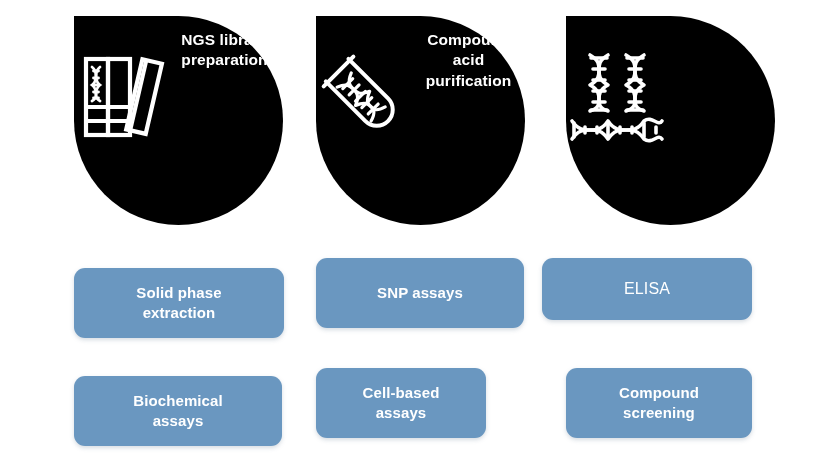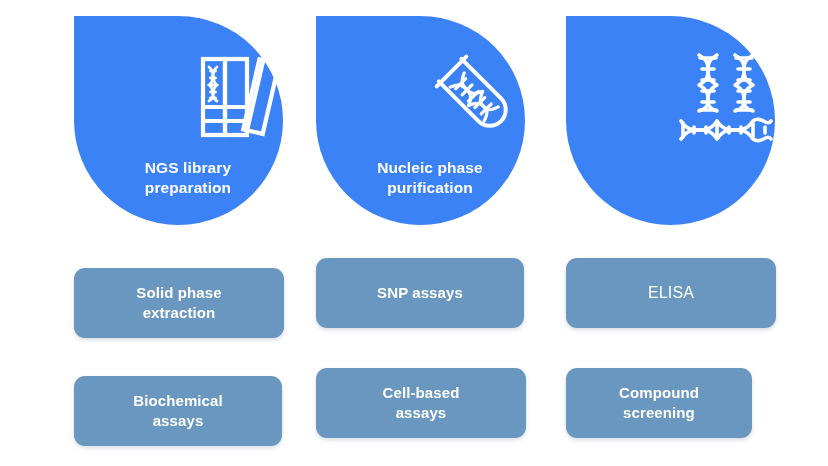--- a/index.html
+++ b/index.html
@@ -21,26 +21,25 @@
     width: 828px;
     height: 466px;
     background: #ffffff;
   }
 
   
   .teardrop {
     position: absolute;
     width: 209px;
     height: 209px;
-    background: #3b82f6;
+    background: #000000;
     
     border-radius: 0 50% 50% 50%;
     display: flex;
-    flex-direction: column;
-    align-items: flex-end;
+    align-items: flex-start;
     justify-content: flex-start;
     box-sizing: border-box;
   }
   .teardrop .icon-wrap {
     margin-top: 34px;
     height: 94px;
     display: flex;
     align-items: center;
     justify-content: center;
   }
@@ -132,21 +131,21 @@
           <path d="M36 22 C56 30 36 40 56 48 C36 56 56 64 36 70"></path>
           <path d="M56 22 C36 30 56 40 36 48 C56 56 36 64 56 70"></path>
           <line x1="39" y1="27" x2="53" y2="27"></line>
           <line x1="39" y1="36" x2="53" y2="36"></line>
           <line x1="39" y1="45" x2="53" y2="45"></line>
           <line x1="39" y1="54" x2="53" y2="54"></line>
           <line x1="39" y1="63" x2="53" y2="63"></line>
         </g>
       </svg>
     </div>
-    <div class="tlabel">Nucleic phase
+    <div class="tlabel">Compound acid
 purification</div>
   </div>
 
   <div class="teardrop" style="left:566px; top:16px;">
     <div class="icon-wrap">
       <svg width="100" height="92" viewBox="0 0 100 92" fill="none" stroke="#ffffff" stroke-width="3.6" stroke-linecap="round" stroke-linejoin="round">
 
         <g transform="translate(22,2)">
           <path d="M2 2 C20 12 2 22 20 32 C2 42 20 52 2 58"></path>
           <path d="M20 2 C2 12 20 22 2 32 C20 42 2 52 20 58"></path>
@@ -187,30 +186,30 @@
 
   <div class="rect" style="left:74px; top:258px; width:210px; height:70px;margin-top:10px;">
     <div class="rlabel">Solid phase
 extraction</div>
   </div>
 
   <div class="rect" style="left:316px; top:258px; width:208px; height:70px;">
     <div class="rlabel">SNP assays</div>
   </div>
 
-  <div class="rect plain" style="left:566px; top:258px; width:210px; height:70px;">
+  <div class="rect plain" style="left:542px; top:258px; width:210px; height:62px;">
     <div class="rlabel">ELISA</div>
   </div>
 
   <div class="rect" style="left:74px; top:376px; width:208px; height:70px;">
     <div class="rlabel">Biochemical
 assays</div>
   </div>
 
-  <div class="rect" style="left:316px; top:368px; width:210px; height:70px;">
+  <div class="rect" style="left:316px; top:368px; width:170px; height:70px;">
     <div class="rlabel">Cell-based
 assays</div>
   </div>
 
   <div class="rect" style="left:566px; top:368px; width:186px; height:70px;">
     <div class="rlabel">Compound
 screening</div>
   </div>
 
 </div>

